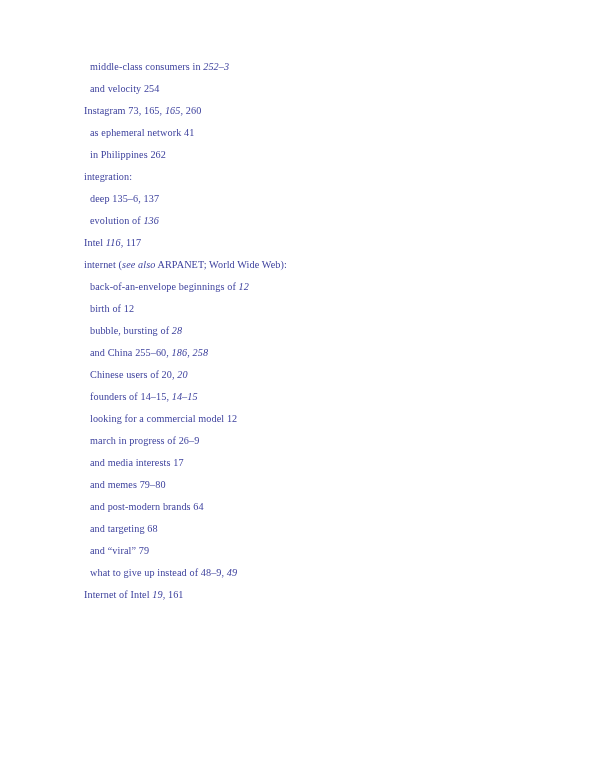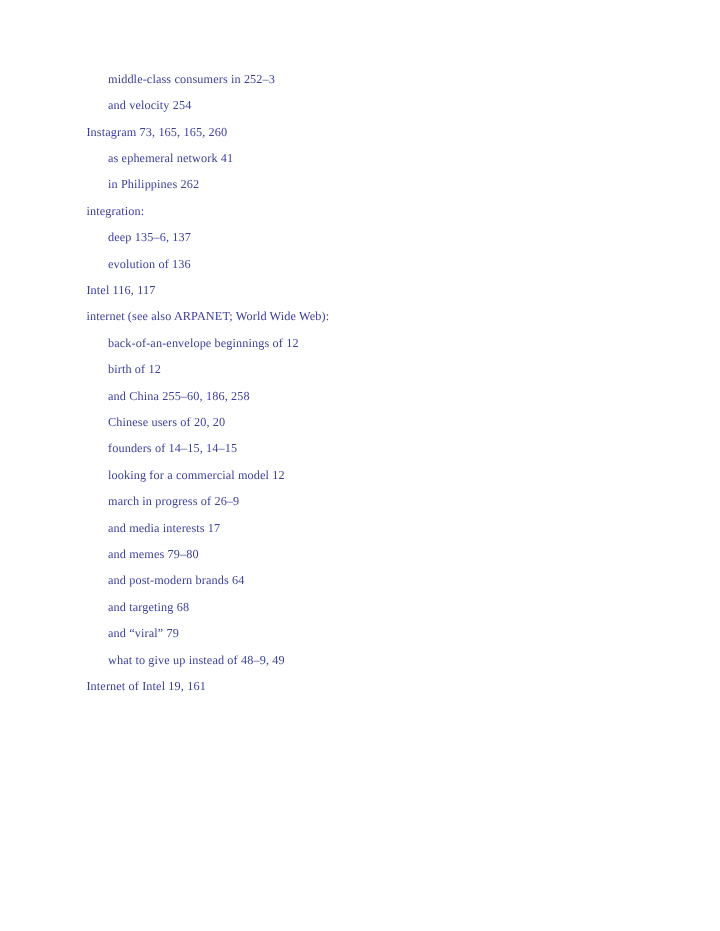--- a/index.html
+++ b/index.html
@@ -26,26 +26,27 @@
   }
   .entry {
     font-size: 10.2px;
     line-height: 1.0;
     color: #3b3f9c;
     margin: 0 0 11.8px 0;
     letter-spacing: 0.1px;
     white-space: nowrap;
   }
   .entry.level-1 {
-    margin-left: 4px;
+    margin-left: 16px;
   }
   .entry.level-2 {
     margin-left: 22px;
   }
   .entry .it {
+    font-style: italic;
   }
   .entry .num {
     font-weight: normal;
   }
 </style>
 </head>
 <body>
 
 <div class="page">
   <div class="index-list" id="index-list">
@@ -54,20 +55,21 @@
       <div class="entry level-1"><span class="num">Instagram </span><span class="num">73</span><span class="num">, </span><span class="num">165</span><span class="num">, </span><span class="it">165</span><span class="num">, </span><span class="num">260</span></div>
       <div class="entry level-2"><span class="num">as ephemeral network </span><span class="num">41</span></div>
       <div class="entry level-2"><span class="num">in Philippines </span><span class="num">262</span></div>
       <div class="entry level-1"><span class="num">integration:</span></div>
       <div class="entry level-2"><span class="num">deep </span><span class="num">135–6</span><span class="num">, </span><span class="num">137</span></div>
       <div class="entry level-2"><span class="num">evolution of </span><span class="it">136</span></div>
       <div class="entry level-1"><span class="num">Intel </span><span class="it">116</span><span class="num">, </span><span class="num">117</span></div>
       <div class="entry level-1"><span class="num">internet (</span><span class="it">see also</span><span class="num"> ARPANET; World Wide Web):</span></div>
       <div class="entry level-2"><span class="num">back-of-an-envelope beginnings of </span><span class="it">12</span></div>
       <div class="entry level-2"><span class="num">birth of </span><span class="num">12</span></div>
+      <div class="entry level-2"><span class="num">bubble, bursting of </span><span class="it">28</span></div>
       <div class="entry level-2"><span class="num">and China </span><span class="num">255–60</span><span class="num">, </span><span class="it">186</span><span class="num">, </span><span class="it">258</span></div>
       <div class="entry level-2"><span class="num">Chinese users of </span><span class="num">20</span><span class="num">, </span><span class="it">20</span></div>
       <div class="entry level-2"><span class="num">founders of </span><span class="num">14–15</span><span class="num">, </span><span class="it">14–15</span></div>
       <div class="entry level-2"><span class="num">looking for a commercial model </span><span class="num">12</span></div>
       <div class="entry level-2"><span class="num">march in progress of </span><span class="num">26–9</span></div>
       <div class="entry level-2"><span class="num">and media interests </span><span class="num">17</span></div>
       <div class="entry level-2"><span class="num">and memes </span><span class="num">79–80</span></div>
       <div class="entry level-2"><span class="num">and post-modern brands </span><span class="num">64</span></div>
       <div class="entry level-2"><span class="num">and targeting </span><span class="num">68</span></div>
       <div class="entry level-2"><span class="num">and “viral” </span><span class="num">79</span></div>

